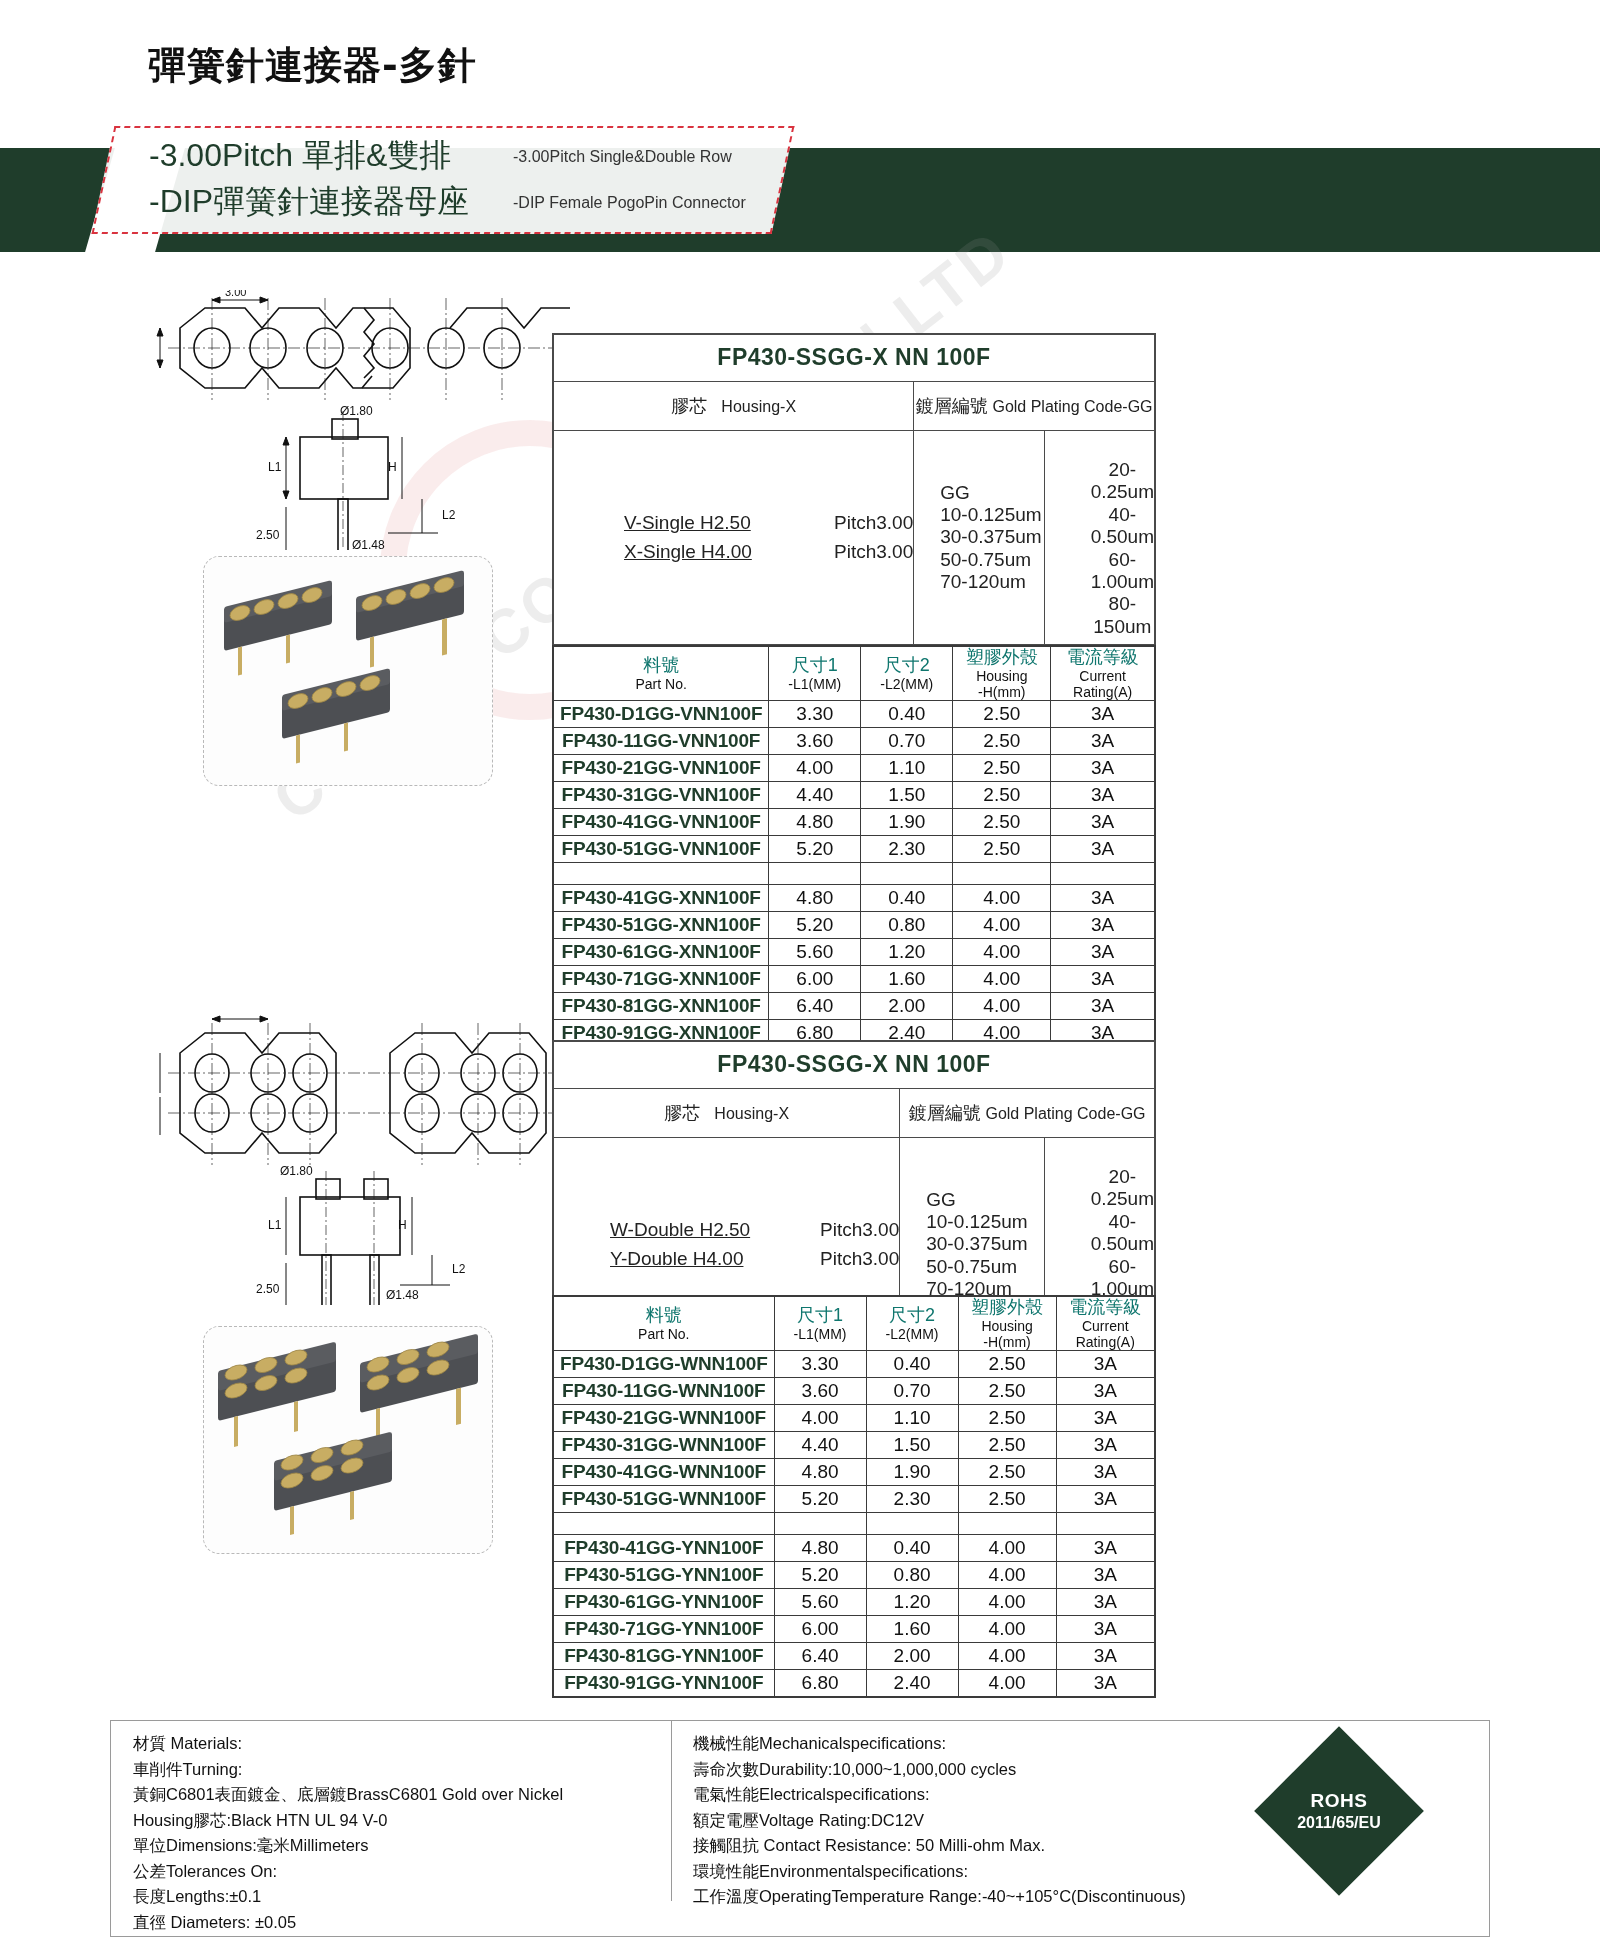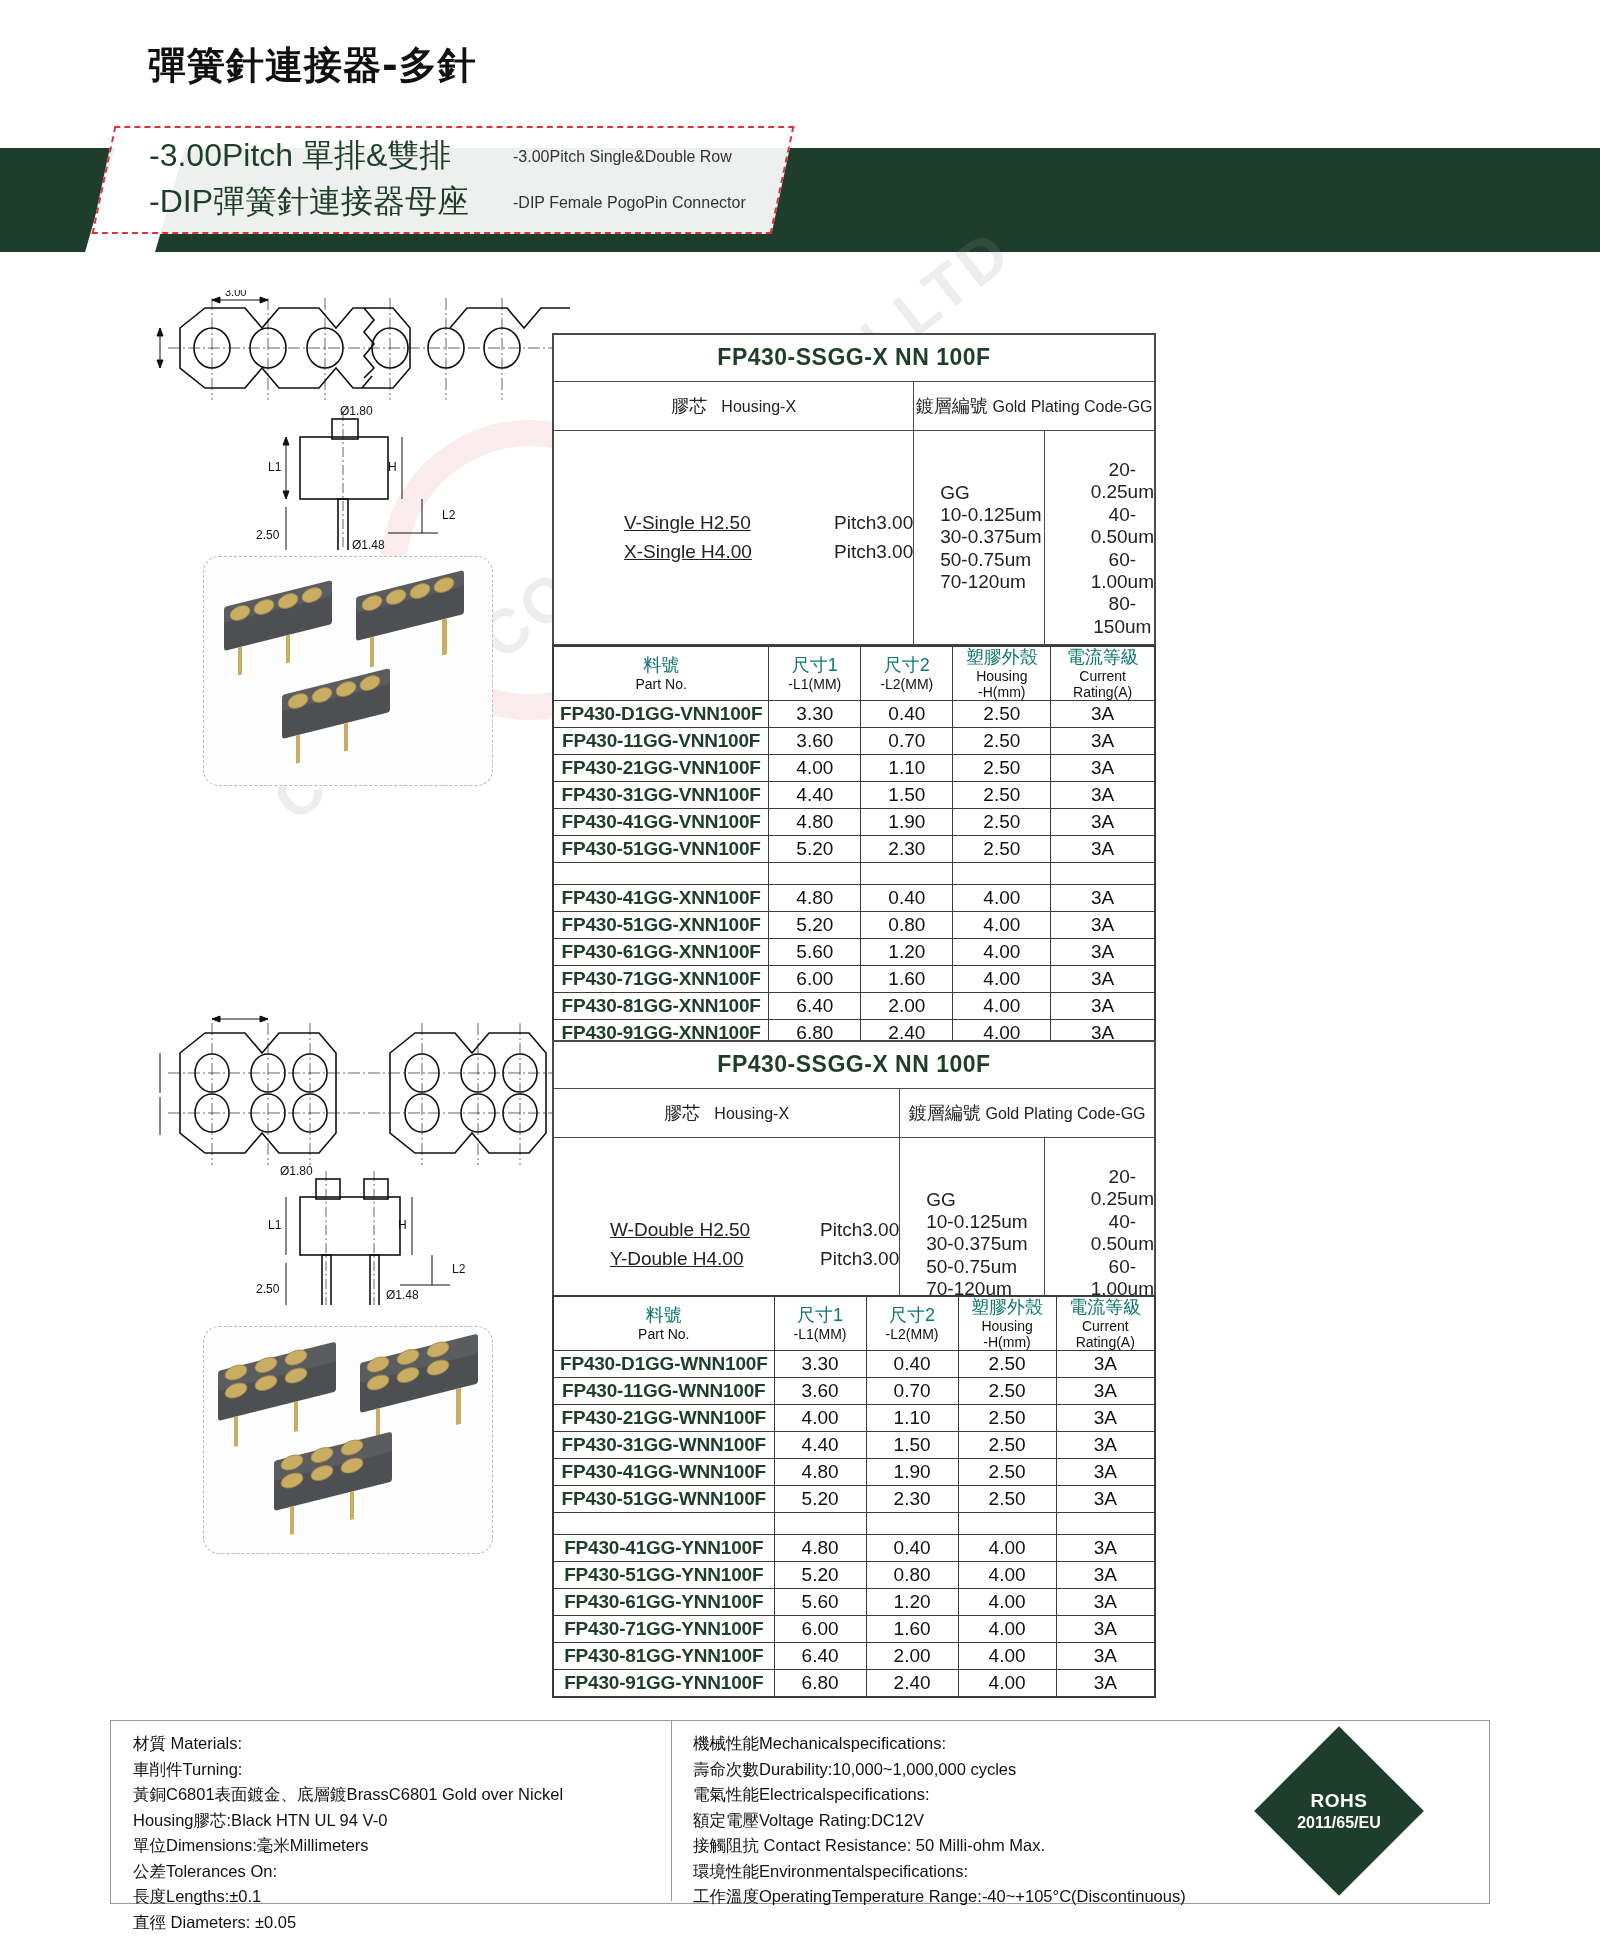--- a/index.html
+++ b/index.html
@@ -100,21 +100,21 @@
   .pn-part {
     font-size:19px; font-weight:700; color:#1f3d2b; letter-spacing:-.2px;
     padding:2px 6px; white-space:nowrap;
   }
   .pn-val { font-size:19px; color:#111; padding:2px 0; }
   .pn-gap td { height:22px; border-left:1px solid #3a3a3a; border-right:1px solid #3a3a3a;
                border-top:1px solid #3a3a3a; border-bottom:1px solid #3a3a3a; }
 
   
   .bottom {
-    position:absolute; left:110px; top:1720px; width:1380px; height:184px;
+    position:absolute; left:110px; top:1720px; width:1380px; height:217px;
     border:1px solid #9a9a9a; background:#fff;
   }
   .bcol { position:absolute; top:10px; font-size:16.5px; line-height:1.55; color:#111; }
   .bdiv { position:absolute; top:0; width:1px; height:180px; background:#9a9a9a; }
   .rohs {
     position:absolute; left:1168px; top:30px; width:120px; height:120px;
     background:#1f3d2b; transform:rotate(45deg);
     display:flex; align-items:center; justify-content:center;
   }
   .rohs-in { transform:rotate(-45deg); text-align:center; color:#fff; line-height:1.25; }

